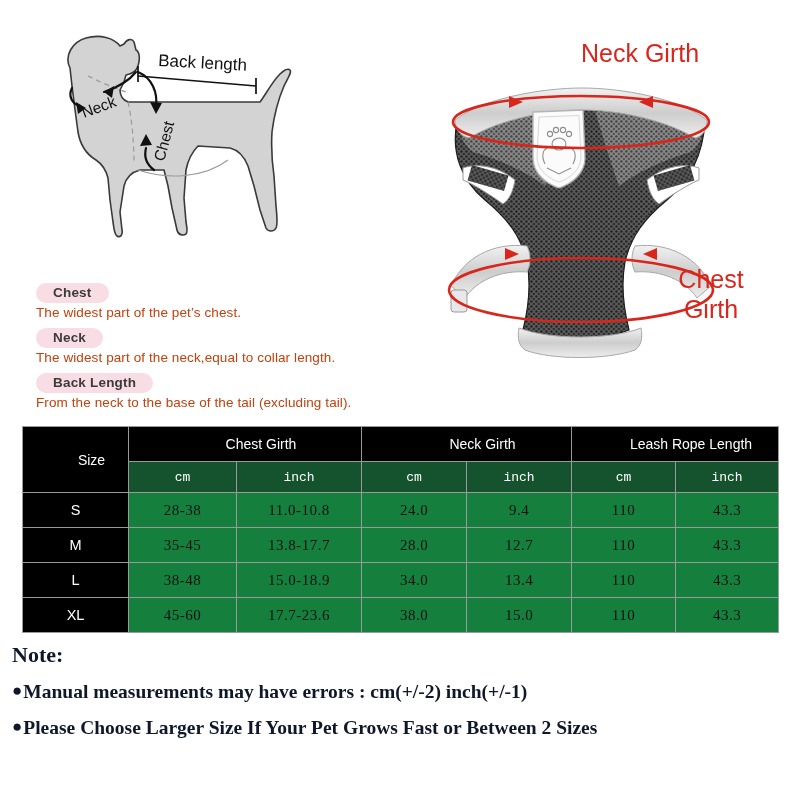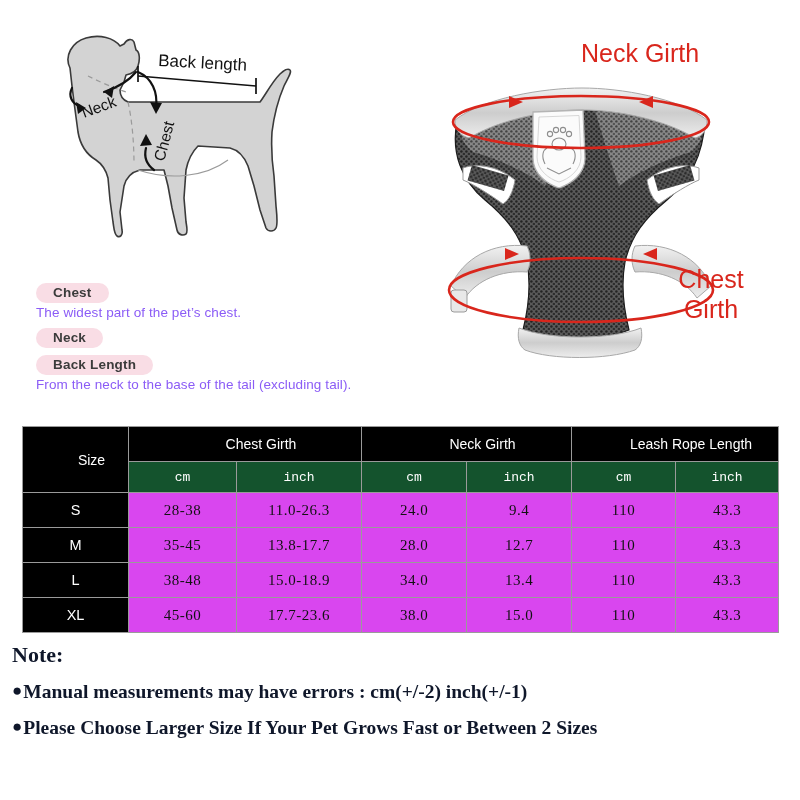--- a/index.html
+++ b/index.html
@@ -44,21 +44,21 @@
     background: #f9dde5;
     color: #3b3b3b;
     font-size: 13.5px;
     font-weight: bold;
     border-radius: 11px;
     padding: 2px 17px 3px 17px;
     line-height: 15px;
     letter-spacing: .2px;
   }
   .def-text {
-    color: #8b5cf6;
+    color: #c2410c;
     font-size: 13.5px;
     line-height: 17px;
     margin-top: 1px;
     letter-spacing: .1px;
   }
 
   
   #size-table {
     position: absolute;
     left: 22px; top: 426px;
@@ -88,21 +88,21 @@
     font-size: 13px;
     height: 30px;
   }
   #size-table .size-cell {
     background: #000000;
     color: #ffffff;
     font-family: "Liberation Sans", sans-serif;
     font-size: 14.5px;
   }
   #size-table .val {
-    background: #d946ef;
+    background: #15803d;
     color: #111111;
     font-size: 15px;
     letter-spacing: .5px;
   }
 
   
   #note {
     position: absolute;
     left: 12px; top: 640px;
     width: 760px;
@@ -294,20 +294,21 @@
   </div>
 </div>
 
 <div id="definitions">
   <div class="def-block">
     <div class="def-pill">Chest</div>
     <div class="def-text">The widest part of the pet’s chest.</div>
   </div>
   <div class="def-block">
     <div class="def-pill">Neck</div>
+    <div class="def-text">The widest part of the neck,equal to collar length.</div>
   </div>
   <div class="def-block">
     <div class="def-pill">Back Length</div>
     <div class="def-text">From the neck to the base of the tail (excluding tail).</div>
   </div>
 </div>
 
 <table id="size-table">
   <colgroup>
     <col style="width:106px">
@@ -331,21 +332,21 @@
       <th class="hdr-unit">cm</th>
       <th class="hdr-unit">inch</th>
       <th class="hdr-unit">cm</th>
       <th class="hdr-unit">inch</th>
     </tr>
   </thead>
   <tbody>
     <tr>
       <td class="size-cell">S</td>
       <td class="val">28-38</td>
-      <td class="val">11.0-26.3</td>
+      <td class="val">11.0-10.8</td>
       <td class="val">24.0</td>
       <td class="val">9.4</td>
       <td class="val">110</td>
       <td class="val">43.3</td>
     </tr>
     <tr>
       <td class="size-cell">M</td>
       <td class="val">35-45</td>
       <td class="val">13.8-17.7</td>
       <td class="val">28.0</td>

